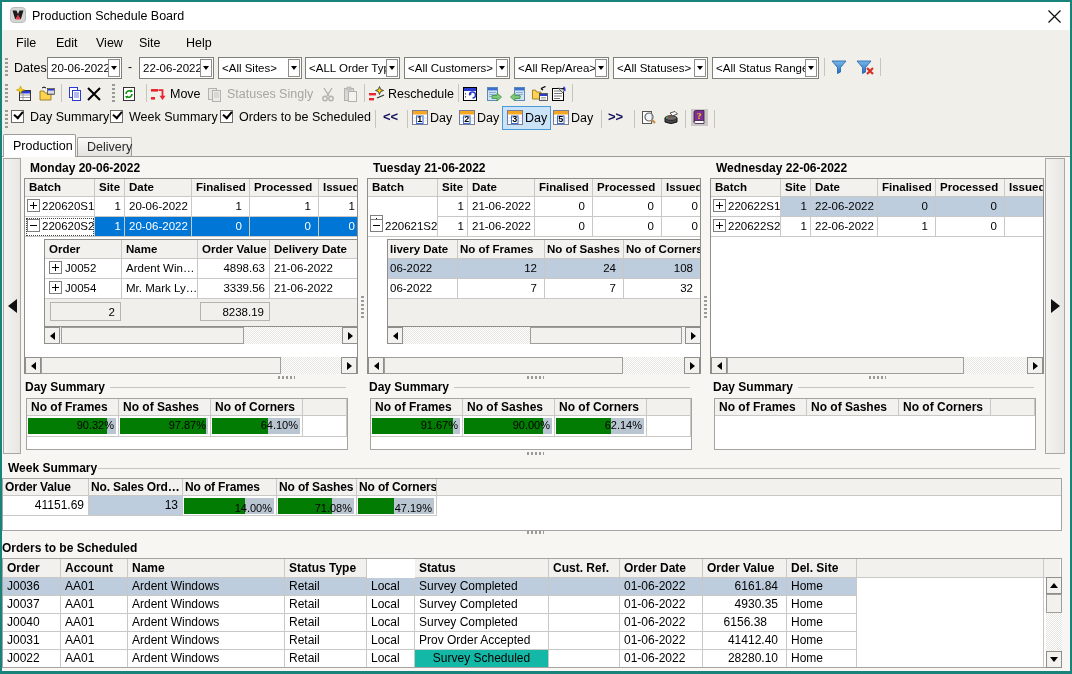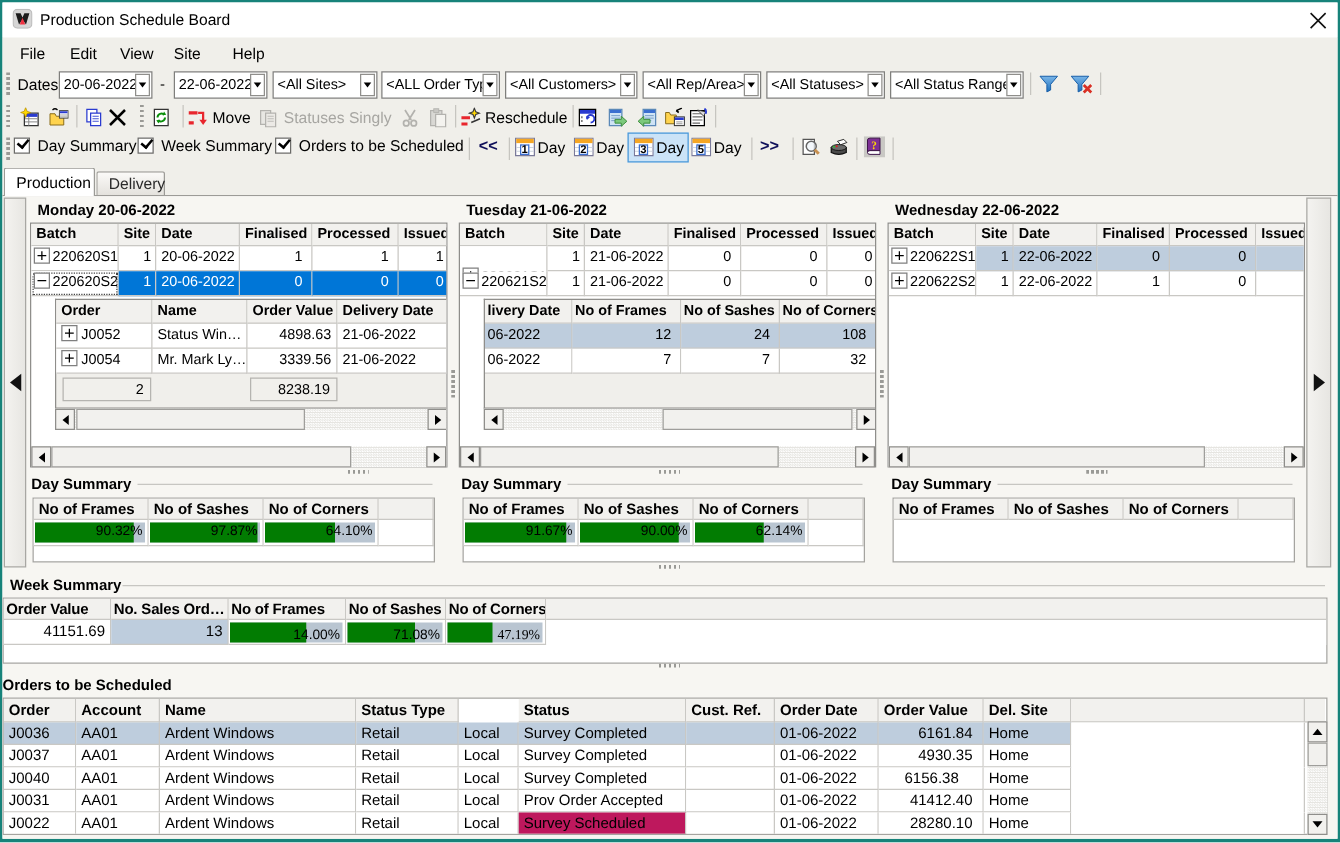--- a/index.html
+++ b/index.html
@@ -302,21 +302,21 @@
 <div class="a" style="left:19px;top:60px;width:314px;height:105px;">
       <div style="box-sizing:border-box;border:1px solid #8f8e8b;border-right:none;background:#f0efeb;height:88px;">
         <div class="row" style="height:19px;line-height:18px;">
           <div class="c hd" style="width:77px;"><b>Order</b></div>
           <div class="c hd" style="width:76px;"><b>Name</b></div>
           <div class="c hd" style="width:72px;"><b>Order Value</b></div>
           <div class="c hd" style="width:89px;"><b>Delivery Date</b></div>
         </div>
         <div class="row" style="height:20px;line-height:19px;background:#fff;">
           <div class="c" style="width:77px;"><span class="exp plus" style="margin:-2px 3px 0 0;"></span>J0052</div>
-          <div class="c " style="width:76px;">Status Win…</div>
+          <div class="c " style="width:76px;">Ardent Win…</div>
           <div class="c rn" style="width:72px;padding-right:4px;">4898.63</div>
           <div class="c " style="width:89px;">21-06-2022</div>
         </div>
         <div class="row" style="height:20px;line-height:19px;background:#fff;">
           <div class="c" style="width:77px;"><span class="exp plus" style="margin:-2px 3px 0 0;"></span>J0054</div>
           <div class="c " style="width:76px;">Mr. Mark Ly…</div>
           <div class="c rn" style="width:72px;padding-right:4px;">3339.56</div>
           <div class="c " style="width:89px;">21-06-2022</div>
         </div>
         <div style="position:relative;height:26px;">
@@ -545,21 +545,21 @@
           <div class="t">14.00%</div>
         </div>
       </div>
       <div class="c" style="width:80px;padding:2px 1px 0 1px;background:#fff;">
         <div class="bar" style="width:76px;">
           <div class="f" style="width:54px;"></div>
           <div class="t">71.08%</div>
         </div>
       </div>
       <div class="c" style="width:80px;padding:2px 1px 0 1px;background:#fff;">
-        <div class="bar" style="width:76px;font-family:Liberation Serif, serif;">
+        <div class="bar" style="width:76px;">
           <div class="f" style="width:36px;"></div>
           <div class="t">47.19%</div>
         </div>
       </div>
       <div class="c " style="width:624px;background:#fff;border-right:none;border-bottom:none;"></div>
     </div>
 </div>
 <div class="a grip-h" style="left:527px;top:452px;width:17px;"></div>
 <div class="a grip-h" style="left:527px;top:531px;width:17px;"></div>
 <div class="a b" style="left:2px;top:541px;">Orders to be Scheduled</div>
@@ -629,21 +629,21 @@
       <div class="c rn" style="width:84px;background:#fff;padding-right:8px;">41412.40</div>
       <div class="c " style="width:70px;background:#fff;">Home</div>
       <div class="c " style="width:187px;background:#fff;border-bottom:none;"></div>
     </div>
 <div class="row" style="height:18px;line-height:17px;">
       <div class="c " style="width:58px;background:#fff;">J0022</div>
       <div class="c " style="width:67px;background:#fff;">AA01</div>
       <div class="c " style="width:157px;background:#fff;">Ardent Windows</div>
       <div class="c " style="width:82px;background:#fff;">Retail</div>
       <div class="c " style="width:48px;background:#fff;">Local</div>
-      <div class="c " style="width:134px;background:#be185d;">Survey Scheduled</div>
+      <div class="c " style="width:134px;background:#14b8a6;text-align:center;">Survey Scheduled</div>
       <div class="c " style="width:71px;background:#fff;"></div>
       <div class="c " style="width:83px;background:#fff;">01-06-2022</div>
       <div class="c rn" style="width:84px;background:#fff;padding-right:8px;">28280.10</div>
       <div class="c " style="width:70px;background:#fff;">Home</div>
       <div class="c " style="width:187px;background:#fff;border-bottom:none;"></div>
     </div>
 </div>
 <div class="a stip" style="left:1046px;top:577px;width:16px;height:91px;">
     <div class="sbbtn" style="left:0;top:0;width:16px;height:17px;">
       <div class="tu"></div>

